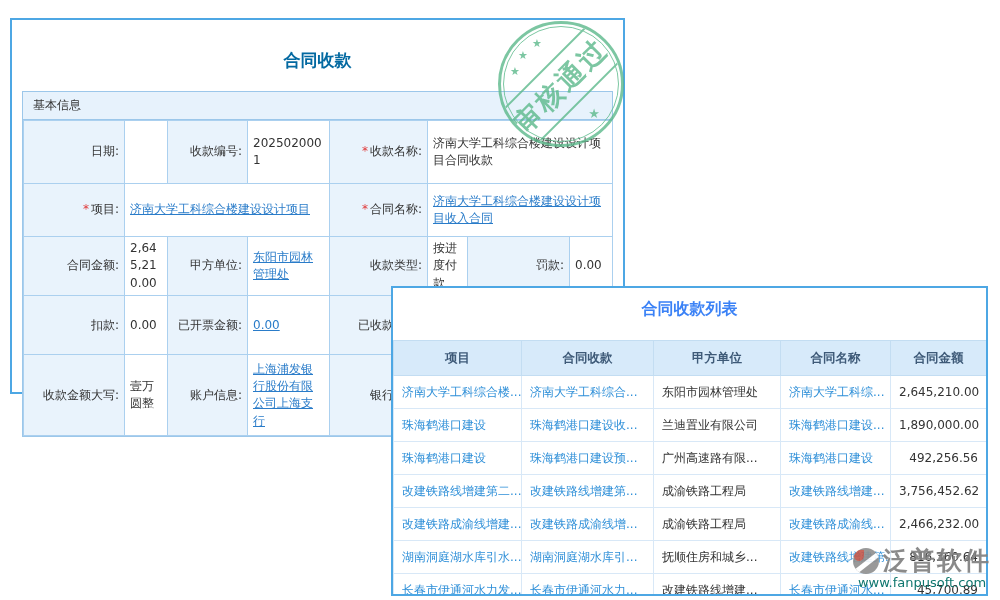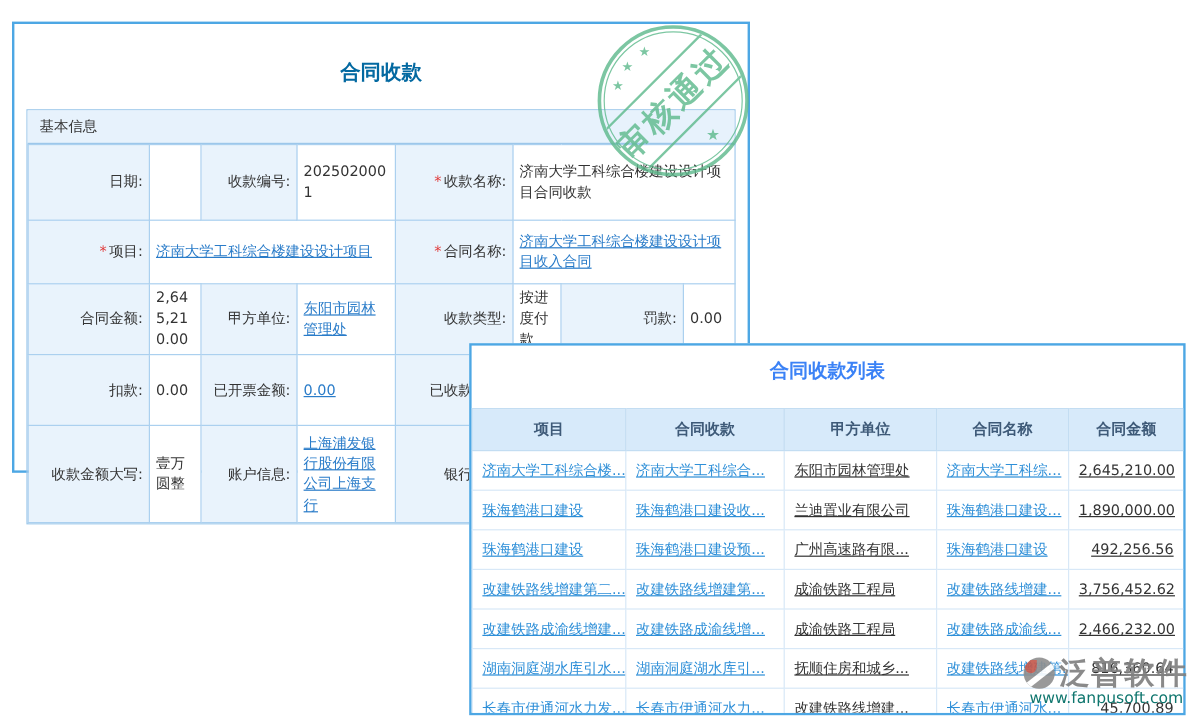--- a/index.html
+++ b/index.html
@@ -23,21 +23,21 @@
   table.form td { border:1px solid #abd0ef; padding:3px 5px; vertical-align:middle; word-break:break-all; color:#333; line-height:1.45; }
   table.form td.lbl { background:#e9f3fc; text-align:right; }
   table.form td.val { background:#fff; text-align:left; }
   .req { color:#e03a3a; margin-right:2px; }
   a.flink { color:#2a7cc9; text-decoration:underline; cursor:pointer; }
 
   table.list { border-collapse:collapse; table-layout:fixed; width:100%; font-size:12px; }
   table.list th { background:#d7eafa; color:#3e5a78; font-weight:bold; font-size:12.5px;
                   border:1px solid #c3ddf2; height:32px; }
   table.list td { border:1px solid #d8e8f7; height:32px; padding:0 8px; white-space:nowrap;
-                  overflow:hidden; color:#333; background:#fff;text-decoration:underline; }
+                  overflow:hidden; color:#333; background:#fff; }
   table.list td.link { color:#2e8fd8; cursor:pointer; }
   table.list td.amt { text-align:right; }
 
   
   #stamp { position:absolute; left:498px; top:21px; width:126px; height:126px; z-index:5; opacity:.8; }
   .stamp-ring { position:absolute; left:0; top:0; right:0; bottom:0; border:3px solid #5cb98b;
                 border-radius:50%; overflow:hidden; }
   .stamp-ring::after { content:""; position:absolute; left:2px; top:2px; right:2px; bottom:2px;
                 border:1px solid #5cb98b; border-radius:50%; }
   .stamp-band { position:absolute; left:-40px; right:-40px; top:50%; height:46px; margin-top:-23px;

